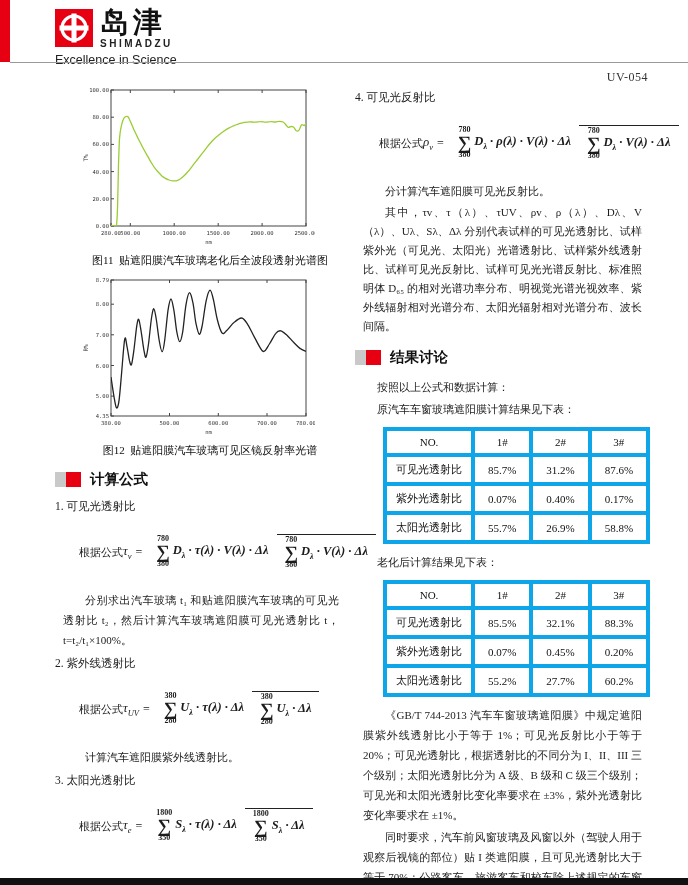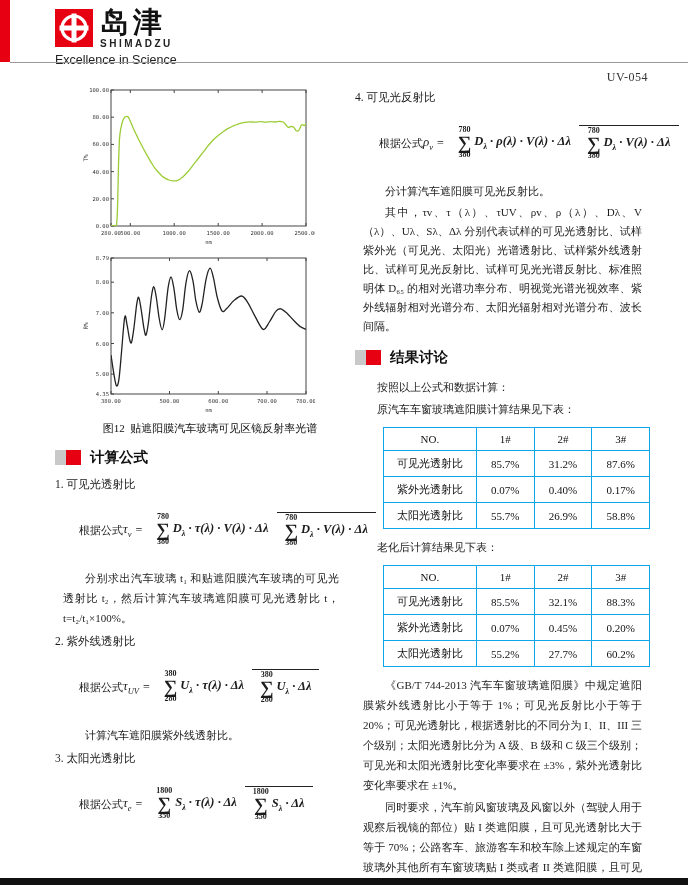--- a/index.html
+++ b/index.html
@@ -45,21 +45,21 @@
   .fr-num,.fr-den{display:flex;align-items:center;padding:1px 8px 2px 8px;}
   .fr-den{border-top:1px solid #222;}
   .sum{display:inline-flex;flex-direction:column;align-items:center;line-height:1;margin-right:3px;}
   .sum .lim{font-size:8px;}
   .sum .sigma{font-size:19px;margin:-1px 0;}
   .expr{font-style:italic;font-size:12.5px;white-space:nowrap;}
   .expr sub{font-size:8px;}
 
   .tbl-intro{font-size:11px;line-height:20px;text-indent:2em;margin:2px 0;}
   table.data{border-collapse:collapse;margin:8px 0 8px 28px;}
-  table.data th,table.data td{border:1px solid #0ea5e9;font-weight:normal;text-align:center;
+  table.data th,table.data td{border:4px solid #0ea5e9;font-weight:normal;text-align:center;
        font-size:11px;padding:5px 4px;color:#111;}
   table.data th.c0,table.data td.c0{width:88px;}
   table.data th.cv,table.data td.cv{width:50px;}
 </style>
 </head>
 <body>
 
 <div class="page">
   <div class="red-bar"></div>
 
@@ -117,20 +117,24 @@
         <line x1="30" y1="60.4" x2="33" y2="60.4" stroke="#444" stroke-width="1"></line>
         <text x="28" y="62.4" font-size="5.5" text-anchor="end" fill="#333" font-family="DejaVu Sans Mono, monospace">60.00</text>
         <line x1="30" y1="33.2" x2="33" y2="33.2" stroke="#444" stroke-width="1"></line>
         <text x="28" y="35.2" font-size="5.5" text-anchor="end" fill="#333" font-family="DejaVu Sans Mono, monospace">80.00</text>
         <line x1="30" y1="6" x2="33" y2="6" stroke="#444" stroke-width="1"></line>
         <text x="28" y="8" font-size="5.5" text-anchor="end" fill="#333" font-family="DejaVu Sans Mono, monospace">100.00</text>
         <text x="127.5" y="160" font-size="5.5" text-anchor="middle" fill="#333" font-family="DejaVu Sans Mono, monospace">nm</text>
         <text font-size="6" fill="#333" text-anchor="middle" font-family="DejaVu Sans Mono, monospace" transform="translate(7 74) rotate(-90)">T%</text>
         <path d="M30 141.6C30.8 141.6 33.9 142 34.8 141.6C35.8 141.2 35.4 142.6 35.7 139.3C36 135.9 36.3 131.3 36.6 121.6C36.9 111.9 37.2 91.5 37.5 80.8C37.8 70.1 38.1 63.1 38.3 57.7C38.6 52.2 38.9 50.9 39.2 48.2C39.6 45.4 40.1 43.3 40.5 41.4C41 39.4 41.4 37.8 41.9 36.6C42.3 35.4 42.7 34.6 43.2 33.9C43.7 33.2 44.3 32.7 44.9 32.5C45.5 32.3 46.1 32.1 46.7 32.5C47.3 33 47.9 34.1 48.4 35.2C49 36.4 49.5 37.6 50.2 39.3C50.9 41 51.8 43.2 52.8 45.4C53.9 47.7 55.2 50.5 56.4 52.9C57.5 55.3 58.7 57.5 59.9 59.7C61 62 62.2 64.4 63.4 66.5C64.5 68.7 65.7 70.6 66.9 72.6C68.1 74.7 69.2 76.8 70.4 78.8C71.6 80.7 72.7 82.6 73.9 84.2C75.1 85.8 76.3 87 77.4 88.3C78.6 89.6 79.8 90.9 80.9 92C82.1 93 83.3 93.7 84.5 94.4C85.6 95.1 86.8 95.6 88 96C89.1 96.4 90.3 96.7 91.5 96.8C92.7 97 93.8 97.1 95 96.8C96.2 96.6 97.3 96.2 98.5 95.5C99.7 94.8 100.7 94 102 92.8C103.3 91.6 105 89.9 106.4 88.3C107.9 86.6 109.2 84.9 110.8 82.8C112.4 80.8 114.3 78.3 116.1 76C117.8 73.8 119.6 71.5 121.4 69.2C123.1 67 124.9 64.6 126.6 62.4C128.4 60.3 130.1 58.1 131.9 56.3C133.6 54.5 135.4 53 137.2 51.6C138.9 50.1 140.7 48.7 142.4 47.5C144.2 46.2 145.9 45.1 147.7 44.1C149.5 43.1 151.2 42.4 153 41.6C154.7 40.9 156.5 40.3 158.2 39.7C160 39.2 161.8 38.7 163.5 38.4C165.3 38.1 167 37.8 168.8 37.8C170.5 37.8 172.3 38.3 174.1 38.2C175.8 38.2 177.6 37.6 179.3 37.6C181.1 37.5 182.8 38.1 184.6 38.1C186.4 38.1 188.3 37.6 189.9 37.6C191.5 37.5 192.8 38 194.3 38C195.7 37.9 197.3 37.3 198.6 37.3C200 37.3 201.1 37.4 202.2 38C203.2 38.5 203.9 39.8 204.8 40.7C205.7 41.6 206.6 43.1 207.4 43.4C208.3 43.7 209.2 42.5 210.1 42.4C210.9 42.4 211.8 42.5 212.7 43.3C213.6 44 214.5 46.3 215.3 46.8C216.2 47.3 217.1 47.1 218 46.1C218.9 45.1 219.7 41.4 220.6 40.7C221.5 39.9 222.5 41.9 223.2 41.6C224 41.4 224.7 39.7 225 39.3" fill="none" stroke="#9bcc34" stroke-width="1.3" stroke-linejoin="round" clip-path="url(#clip0)"></path>
       </svg>
+    <div class="fig-caption">
+      <span>图11</span>&nbsp;
+      <span>贴遮阳膜汽车玻璃老化后全波段透射光谱图</span>
+    </div>
 
     <svg class="chart" width="234" height="168">
         <defs>
           <clipPath id="clip1">
             <rect x="30" y="6" width="195" height="136"></rect>
           </clipPath>
         </defs>
         <rect x="30" y="6" width="195" height="136" fill="none" stroke="#444" stroke-width="1"></rect>
         <line x1="30" y1="142" x2="30" y2="139" stroke="#444" stroke-width="1"></line>
         <line x1="30" y1="6" x2="30" y2="9" stroke="#444" stroke-width="1"></line>

